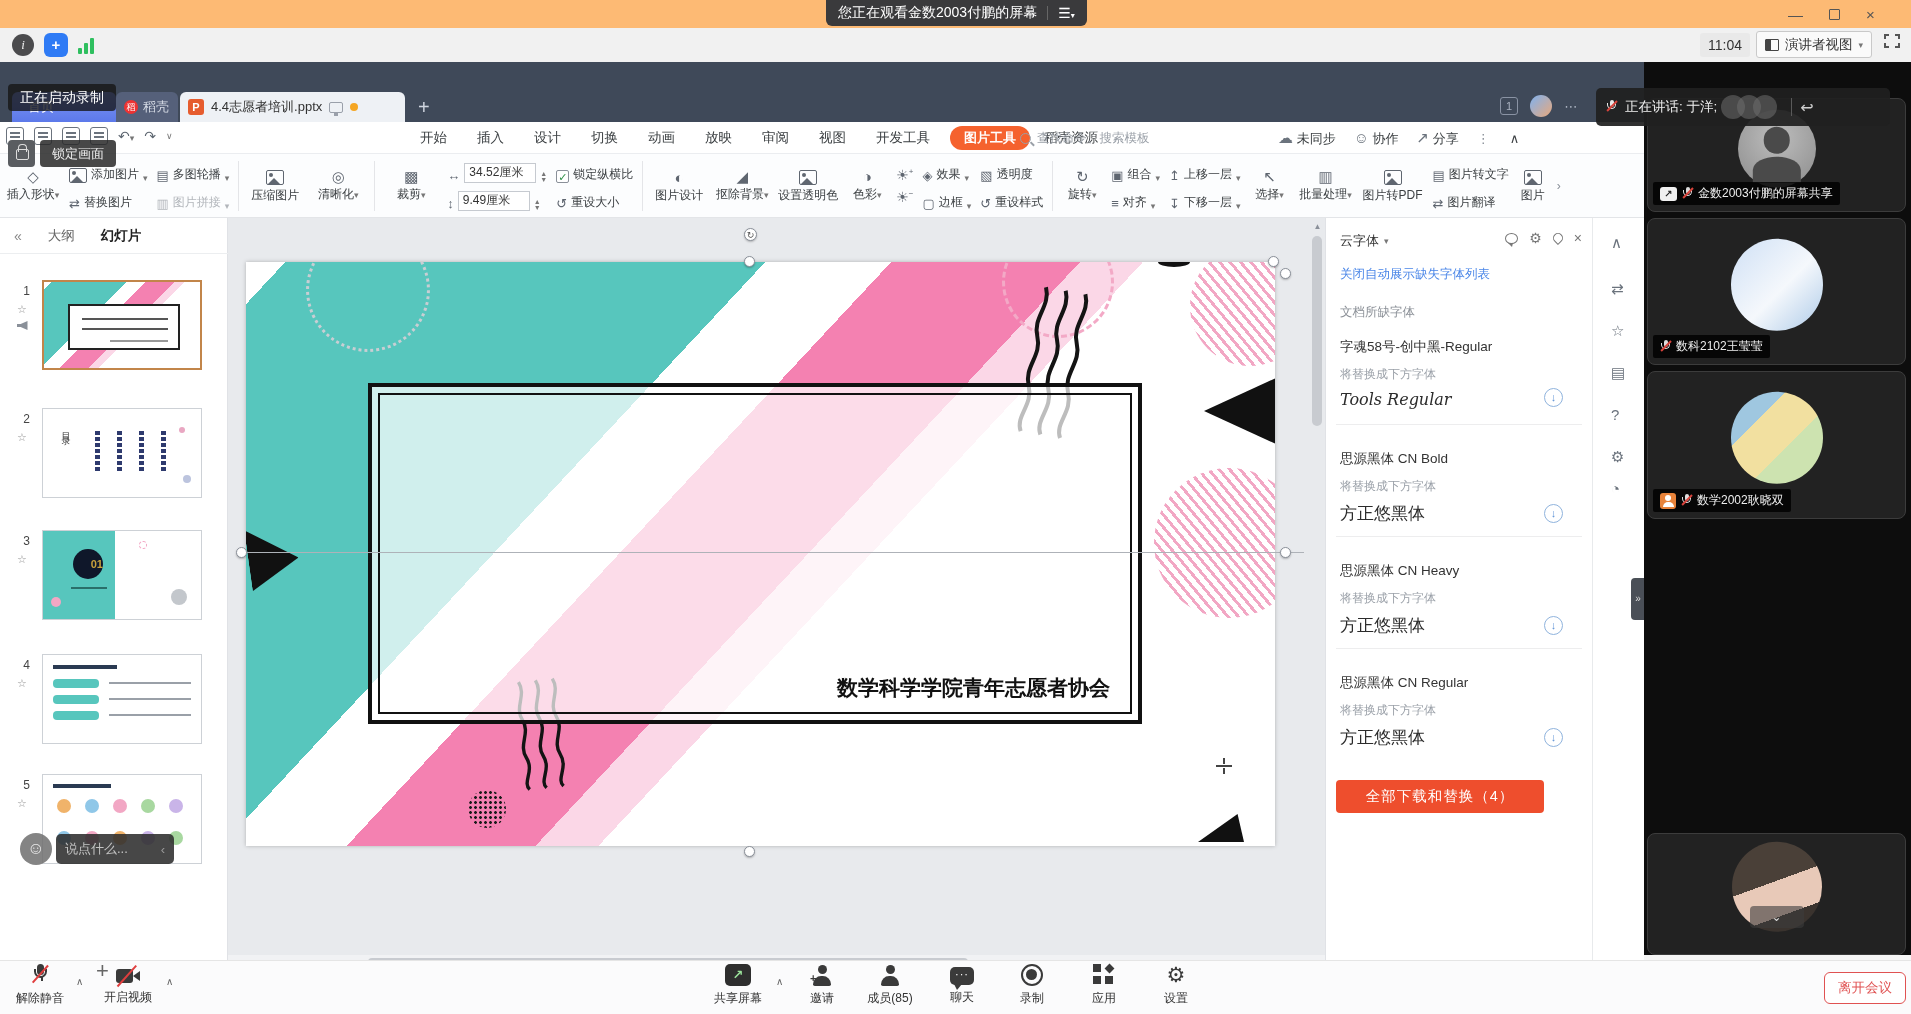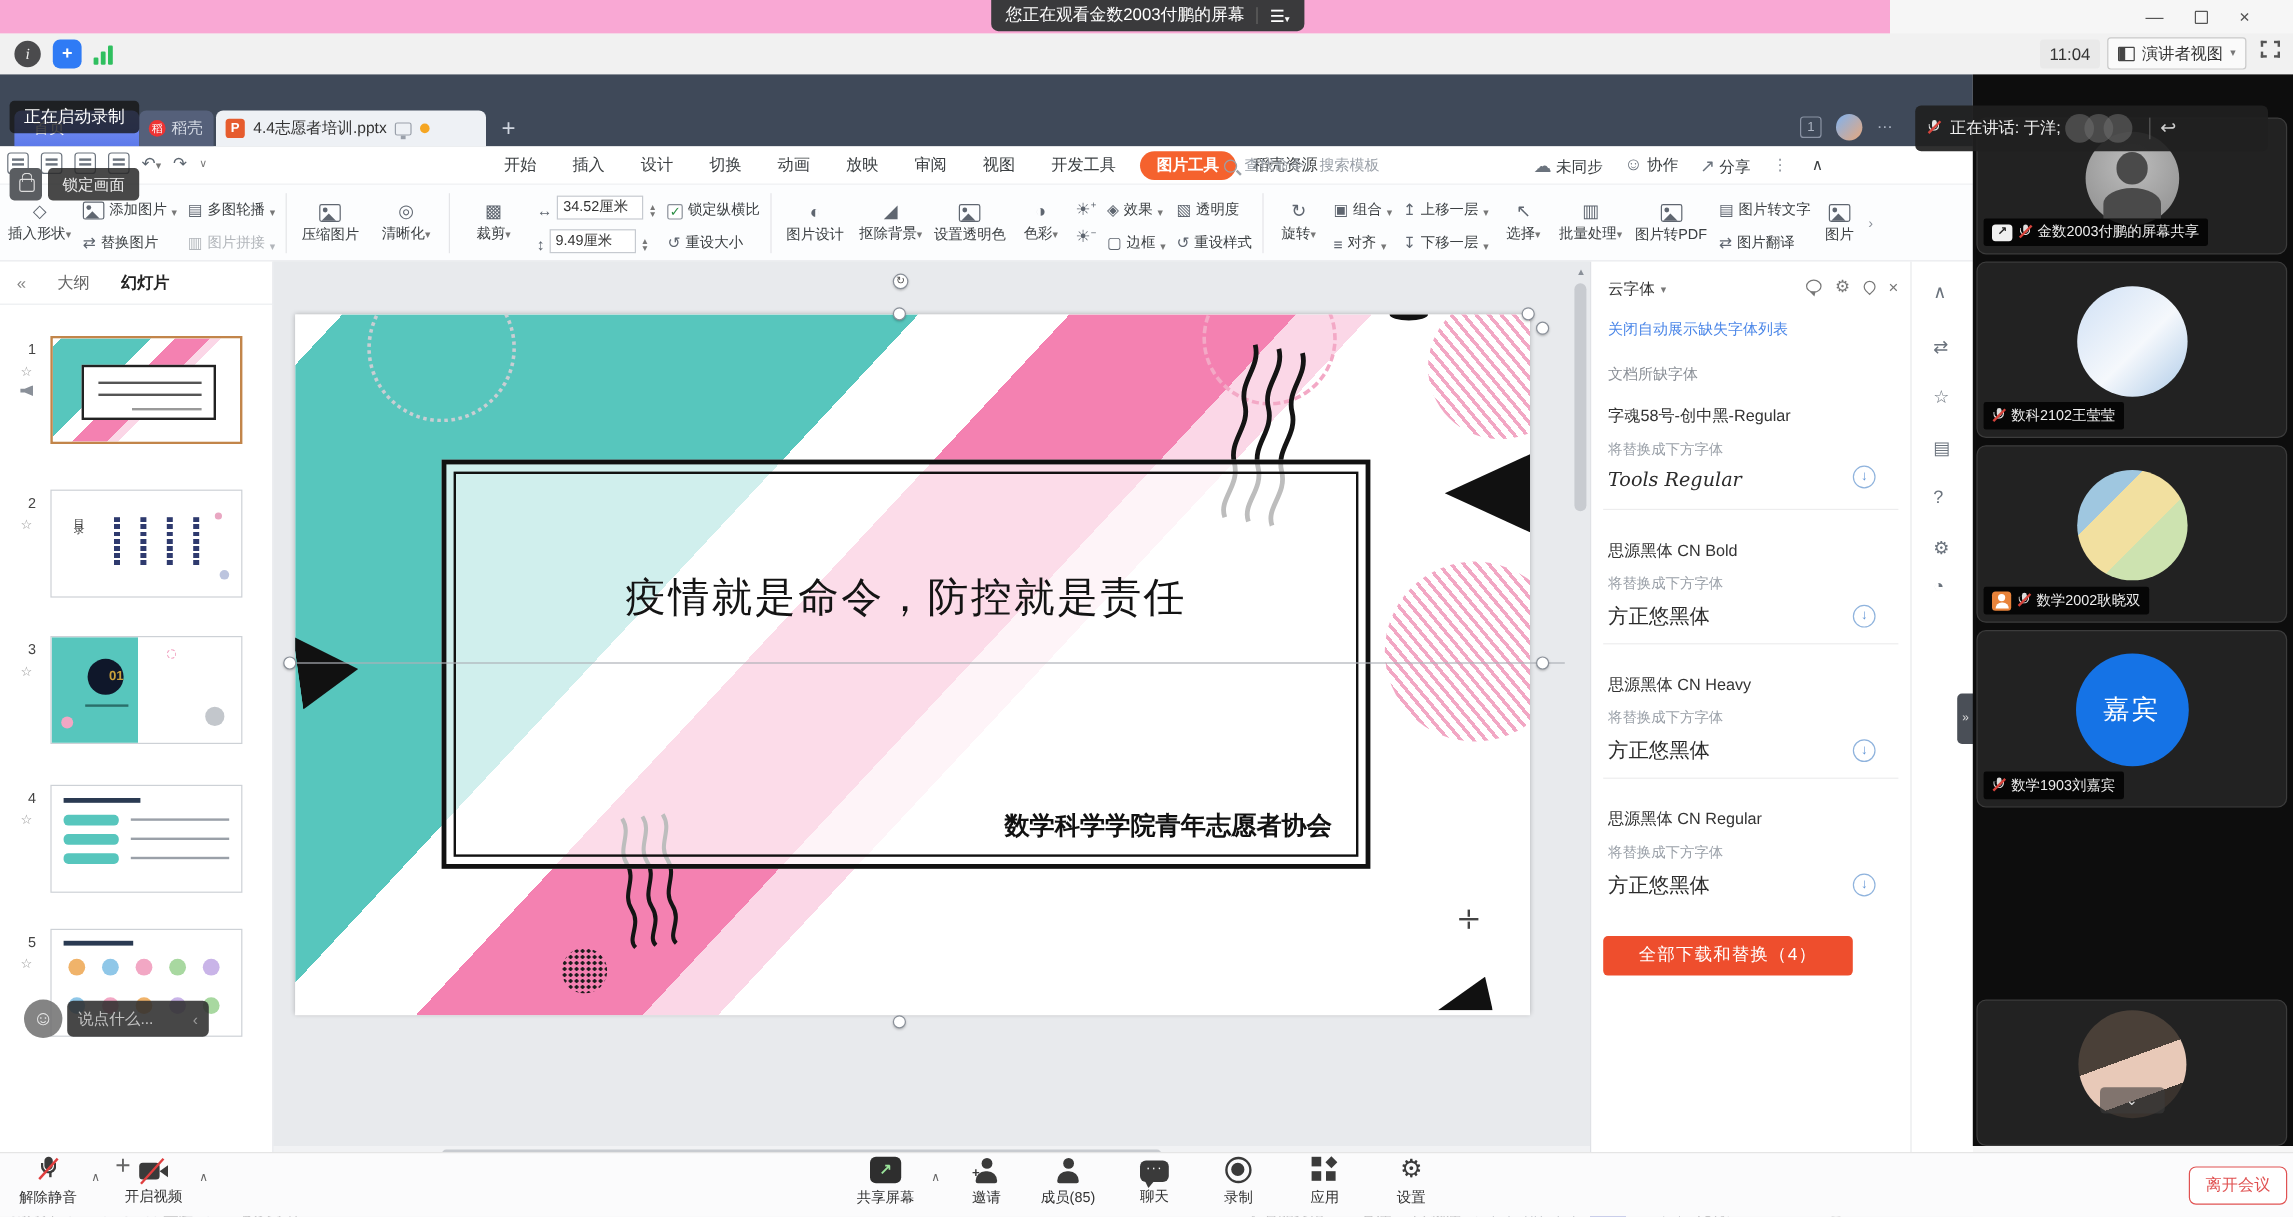--- a/index.html
+++ b/index.html
@@ -2,21 +2,21 @@
 <html><head>
 <meta charset="utf-8">
 <style>
 *{margin:0;padding:0;box-sizing:border-box}
 html,body{width:1911px;height:1014px;overflow:hidden;background:#fff;
  font-family:"Liberation Sans","DejaVu Sans",sans-serif;color:#333}
 #app{position:relative;width:1911px;height:1014px;background:#f6f6f6}
 .abs{position:absolute}
 
 
-.mt-bar{left:0;top:0;width:1575px;height:28px;background:#f9a8d4}
+.mt-bar{left:0;top:0;width:1911px;height:28px;background:#fdba74}
 .mt-pill{left:826px;top:0;height:26px;background:#3a3a3c;color:#fff;border-radius:0 0 6px 6px;
  display:flex;align-items:center;padding:0 12px;font-size:14px;gap:10px}
 .mt-pill .div{width:1px;height:14px;background:#666}
 .win-ctrl{top:6px;display:flex;gap:26px;color:#555;font-size:15px;align-items:center}
 .win-sq{width:11px;height:11px;border:1.5px solid #555;border-radius:1px;position:relative}
 .mt-row2{left:0;top:28px;width:1911px;height:34px;background:#f1f1f1}
 .mi-info{left:12px;top:34px;width:22px;height:22px;border-radius:50%;background:#4b4b4d;color:#eee;
  font-size:13px;text-align:center;line-height:22px;font-family:"Liberation Serif",serif;font-style:italic}
 .mi-shield{left:44px;top:33px;width:24px;height:24px;background:#2f7bf5;border-radius:6px;color:#fff;
  text-align:center;line-height:24px;font-size:15px;font-weight:bold}
@@ -612,21 +612,20 @@
           <path d="M10 4 C17 18 3 28 10 42 C17 56 3 66 10 80 C17 94 3 104 10 112" stroke="#141414" stroke-width="3.4" fill="none"></path>
           <path d="M27 4 C34 18 20 28 27 42 C34 56 20 66 27 80 C34 94 20 104 27 112" stroke="#141414" stroke-width="3.4" fill="none"></path>
           <path d="M44 4 C51 18 37 28 44 42 C51 56 37 66 44 80 C51 94 37 104 44 112" stroke="#141414" stroke-width="3.4" fill="none"></path>
         </svg>
         <div class="tri" style="left:958px;top:116px;width:72px;height:66px;clip-path:polygon(100% 0,100% 100%,0 50%)"></div>
         <div class="tri" style="left:2px;top:262px;width:50px;height:64px;clip-path:polygon(0 4%,100% 58%,0 100%);transform:rotate(-8deg)"></div>
         <div class="tri" style="left:952px;top:552px;width:46px;height:28px;clip-path:polygon(0 100%,100% 100%,86% 0)"></div>
         <div class="dotcirc" style="left:222px;top:528px"></div>
         <div class="frame">
           <div class="frame-in"></div>
-          <div class="sl-line1">疫情就是命令，防控就是责任</div>
           <div class="sl-line3">数学科学学院青年志愿者协会</div>
         </div>
       </div>
       <div class="handle rot" style="left:516px;top:10px">↻</div>
       <div class="handle" style="left:516px;top:38px"></div>
       <div class="handle" style="left:1040px;top:38px"></div>
       <div class="handle" style="left:1052px;top:50px"></div>
       <div class="handle" style="left:1052px;top:329px"></div>
       <div class="handle" style="left:8px;top:329px"></div>
       <div class="handle" style="left:516px;top:628px"></div>
@@ -766,29 +765,20 @@
     <div class="tile" style="top:309px;height:148px">
       <div class="ava" style="width:92px;height:92px;background:linear-gradient(135deg,#9fc7e0 0 30%,#f2e0a0 30% 60%,#cde3b0 60%)"></div>
       <div class="pl">
         <span class="hostbadge"></span>
         <span class="m-mic">
             <i></i>
           </span>
         <span>数学2002耿晓双</span>
       </div>
     </div>
-    <div class="tile" style="top:463px;height:148px">
-      <div class="ava" style="width:94px;height:94px;background:#1573e6;color:#fff;font-size:22px;display:flex;align-items:center;justify-content:center;letter-spacing:2px">嘉宾</div>
-      <div class="pl">
-        <span class="m-mic">
-            <i></i>
-          </span>
-        <span>数学1903刘嘉宾</span>
-      </div>
-    </div>
     <div class="tile" style="top:771px;height:122px">
       <div class="ava" style="width:90px;height:90px;background:linear-gradient(160deg,#4a4038 0 45%,#e8c9b8 45% 75%,#3a332e 75%)"></div>
       <div class="tile-chev">⌄</div>
     </div>
   </div>
 
   <div class="abs speakbar">
     <span class="m-mic" style="color:#e8e8e8">
         <i></i>
       </span>

